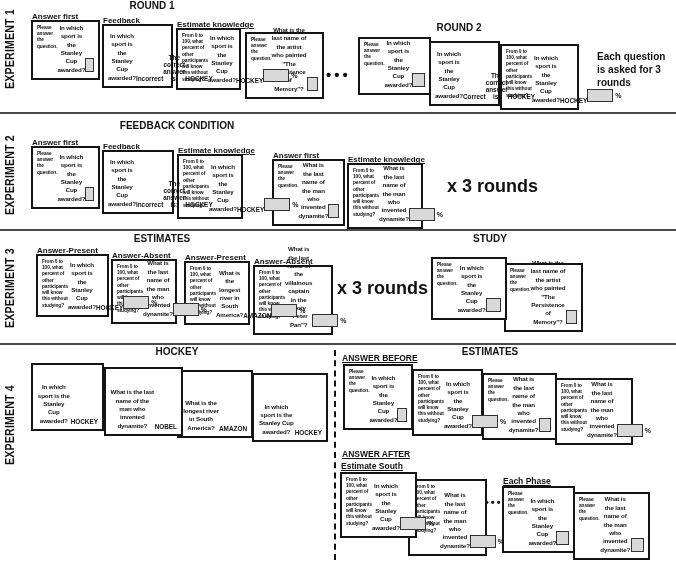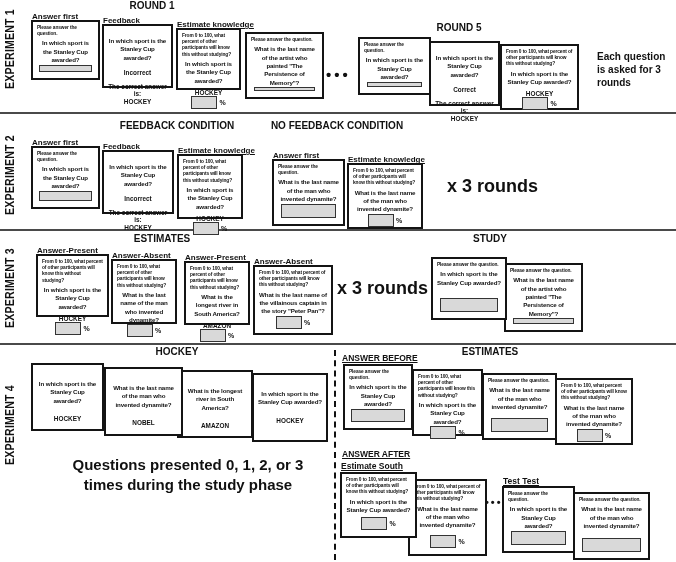--- a/index.html
+++ b/index.html
@@ -12,21 +12,21 @@
   .hdr{position:absolute;transform:translateX(-50%);font-weight:bold;font-size:10px;white-space:nowrap;}
   .sublabel{position:absolute;font-weight:bold;font-size:8.5px;text-decoration:underline;white-space:nowrap;}
   .note{position:absolute;font-weight:bold;}
   #note1{font-size:10px;line-height:1.3;width:78px;}
   #note2,#note3{font-size:18px;}
   #note4{font-size:15px;text-align:center;line-height:1.3;width:260px;}
   .dots{position:absolute;font-weight:bold;}
   #dots1{font-size:15px;letter-spacing:3px;}
   #dots2{font-size:11px;letter-spacing:2px;}
   .card{position:absolute;box-sizing:border-box;background:#fff;border:2px solid #141414;
-        display:flex;flex-direction:column;align-items:center;text-align:center;padding:3px 4px 4px;}
+        display:flex;flex-direction:row;align-items:flex-end;text-align:center;padding:3px 4px 4px;}
   .clabel{position:absolute;top:-10px;left:-1px;font-size:8px;font-weight:bold;
           text-decoration:underline;white-space:nowrap;}
   .cprompt{align-self:flex-start;text-align:left;font-size:4.8px;font-weight:600;
            line-height:1.3;letter-spacing:-.1px;}
   .cq{font-size:6.2px;font-weight:bold;line-height:1.35;margin-top:2px;letter-spacing:-.12px;}
   .cans{font-size:6.4px;font-weight:bold;margin-top:4px;}
   .cverdict{font-size:6.4px;font-weight:bold;margin-top:7px;}
   .ccorrect{font-size:6.4px;font-weight:bold;margin-top:7px;}
   .fb{padding-top:9px;}
   .fb .cans{margin-top:1px;}
@@ -46,37 +46,35 @@
   <div class="sep" style="top:229px"></div>
   <div class="sep" style="top:343px"></div>
   <div class="vdash" style="left:334px;top:350px;height:210px"></div>
 
   <div class="explabel" style="left:10px;top:49px">EXPERIMENT 1</div>
   <div class="explabel" style="left:10px;top:175px">EXPERIMENT 2</div>
   <div class="explabel" style="left:10px;top:288px">EXPERIMENT 3</div>
   <div class="explabel" style="left:10px;top:425px">EXPERIMENT 4</div>
 
   <div class="hdr" style="left:152px;top:0">ROUND 1</div>
-  <div class="hdr" style="left:459px;top:22px">ROUND 5</div>
+  <div class="hdr" style="left:459px;top:22px">ROUND 2</div>
   <div class="hdr" style="left:177px;top:120px">FEEDBACK CONDITION</div>
-  <div class="hdr" style="left:337px;top:120px">NO FEEDBACK CONDITION</div>
   <div class="hdr" style="left:162px;top:233px">ESTIMATES</div>
   <div class="hdr" style="left:490px;top:233px">STUDY</div>
   <div class="hdr" style="left:177px;top:346px">HOCKEY</div>
   <div class="hdr" style="left:490px;top:346px">ESTIMATES</div>
 
   <div class="sublabel" style="left:342px;top:353px">ANSWER BEFORE</div>
   <div class="sublabel" style="left:342px;top:449px">ANSWER AFTER</div>
   <div class="sublabel" style="left:341px;top:461px">Estimate South</div>
-  <div class="sublabel" style="left:503px;top:476px">Test Test</div>
+  <div class="sublabel" style="left:503px;top:476px">Each Phase</div>
 
   <div class="note" id="note1" style="left:597px;top:50px">Each question is asked for 3 rounds</div>
   <div class="note" id="note2" style="left:447px;top:176px">x 3 rounds</div>
   <div class="note" id="note3" style="left:337px;top:278px">x 3 rounds</div>
-  <div class="note" id="note4" style="left:58px;top:455px">Questions presented 0, 1, 2, or 3 times during the study phase</div>
 
   <div class="dots" id="dots1" style="left:326px;top:66px">•••</div>
   <div class="dots" id="dots2" style="left:485px;top:496px">•••</div>
 
   <div class="card" style="left:31px;top:20px;width:69px;height:60px;z-index:47">
       <div class="clabel">Answer first</div>
       <div class="cprompt">Please answer the question.</div>
       <div class="cq">In which sport is the Stanley Cup awarded?</div>
       <div class="input-wide"></div>
     </div>

